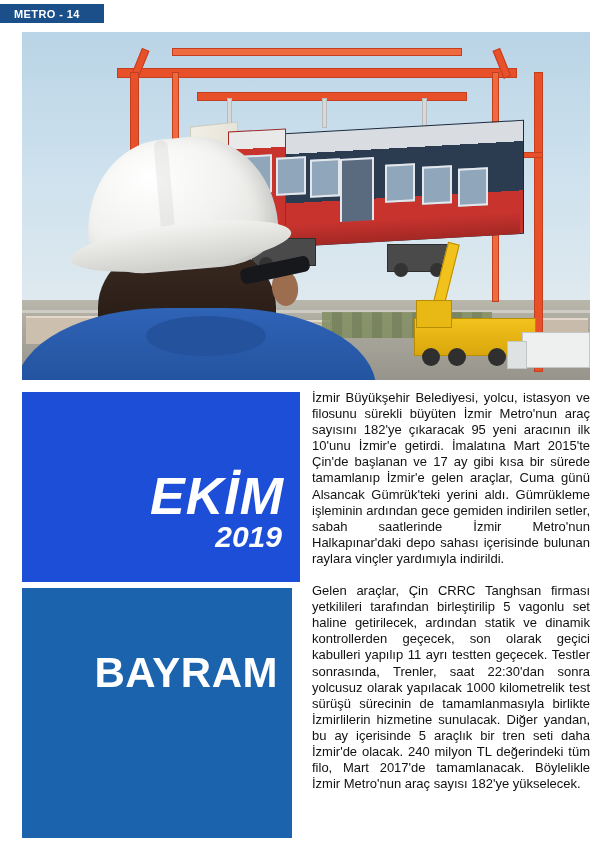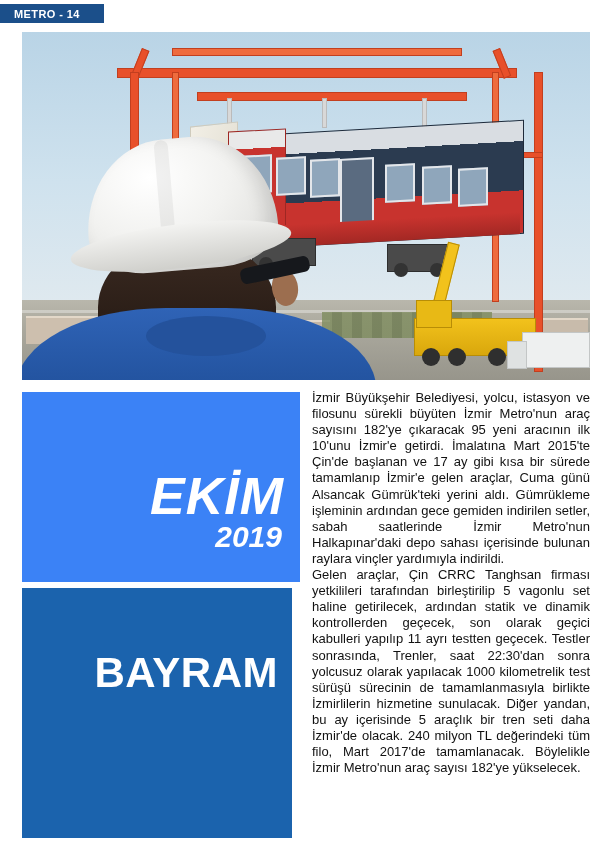--- a/index.html
+++ b/index.html
@@ -235,21 +235,21 @@
   }
   .collar {
     position: absolute; left: 96px; top: 196px; width: 120px; height: 40px;
     background: #24529c; border-radius: 50%;
   }
 
   
   .panel-tan {
     position: absolute;
     left: 22px; top: 392px; width: 278px; height: 190px;
-    background: #3b82f6;
+    background: #1d4ed8;
   }
   .ekim {
     position: absolute;
     right: 16px; top: 78px;
     color: #ffffff;
     font-size: 52px;
     font-weight: bold;
     font-style: italic;
     letter-spacing: 1px;
     line-height: 1;
@@ -292,21 +292,21 @@
     position: absolute;
     left: 312px; top: 390px; width: 278px;
     color: #111111;
     font-size: 13px;
     line-height: 16.1px;
     text-align: justify;
   }
   .article p {
     margin: 0 0 0 0;
   }
-  .article p + p { margin-top: 0px; }
+  .article p + p { margin-top: 16px; }
 </style>
 </head>
 <body>
 
 <div class="header-tag">
   <span>METRO - 14</span>
 </div>
 
 <div class="photo">
   <div class="sky"></div>

